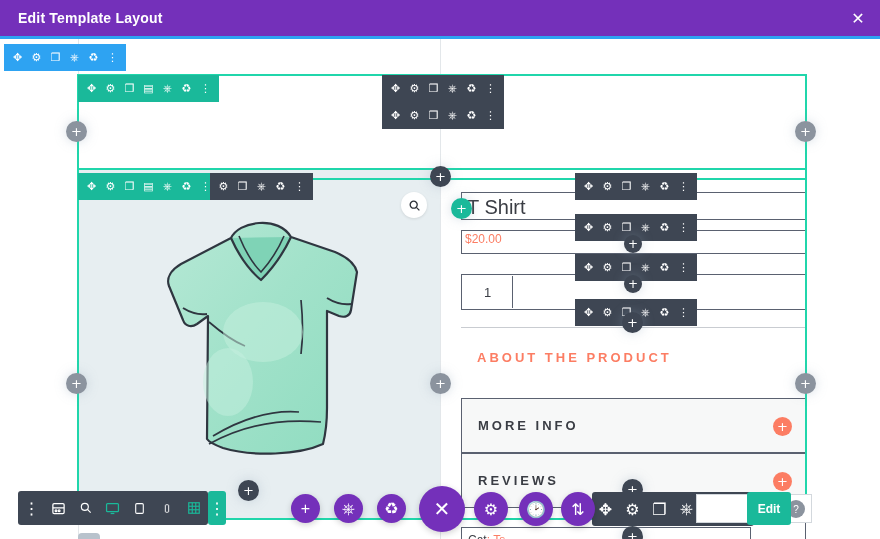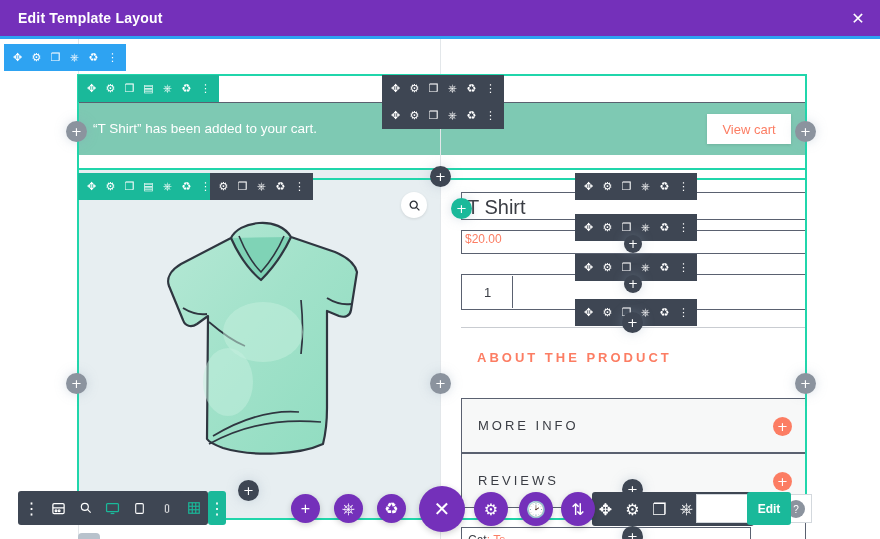--- a/index.html
+++ b/index.html
@@ -119,21 +119,21 @@
   .divider { position: absolute; left: 0; top: 157px; width: 346px; height: 1px; background: #c9ccd1; }
   .abouthead {
     position: absolute; left: 16px; top: 180px; font-size: 13px; letter-spacing: 3px;
     color: #fc7d63; font-weight: bold;
   }
   .acc { position: absolute; left: 0; width: 346px; height: 55px; border: 1px solid #5a6170; background: #f7f8f8; }
   .acc1 { top: 228px; }
   .acc2 { top: 283px; }
   .acc-lbl {
     position: absolute; left: 16px; top: 19px; font-size: 13px; letter-spacing: 3px;
-    color: #3a3d44; font-weight: normal;
+    color: #3a3d44; font-weight: bold;
   }
   .acc-plus {
     position: absolute; right: 14px; top: 18px; width: 19px; height: 19px; border-radius: 50%;
     background: #fc7d63; color: #fff; font-size: 13px; display: flex; align-items: center;
     justify-content: center; cursor: pointer; font-family: "DejaVu Sans", sans-serif;
   }
 
   
   .outline-teal { position: absolute; border: 2px solid #20d6ab; pointer-events: none; z-index: 20; }
   .vline { position: absolute; width: 1px; background: #e3e7ea; z-index: 5; }
@@ -196,26 +196,20 @@
     <div class="topbar-title">Edit Template Layout</div>
     <div class="topbar-close">✕</div>
   </div>
   <div class="topbar-underline"></div>
 
   <div class="canvas">
 
     <div class="vline" style="left:78px; top:0; height:500px;"></div>
     <div class="vline" style="left:440px; top:0; height:500px;"></div>
 
-    <div class="notice-section">
-      <div class="notice-line"></div>
-      <div class="notice-band"></div>
-      <div class="notice-text">“T Shirt” has been added to your cart.</div>
-      <div class="viewcart">View cart</div>
-    </div>
     <div class="outline-teal" style="left:77px; top:35px; width:730px; height:106px;"></div>
 
     <div class="product-section">
 
       <div class="col-left">
         <div class="magnifier">
           <svg width="13" height="13" viewBox="0 0 24 24" fill="none" stroke="#2b2f36" stroke-width="2.4">
             <circle cx="10.5" cy="10.5" r="6.5"></circle>
               <line x1="15.5" y1="15.5" x2="21" y2="21"></line>
           </svg>

